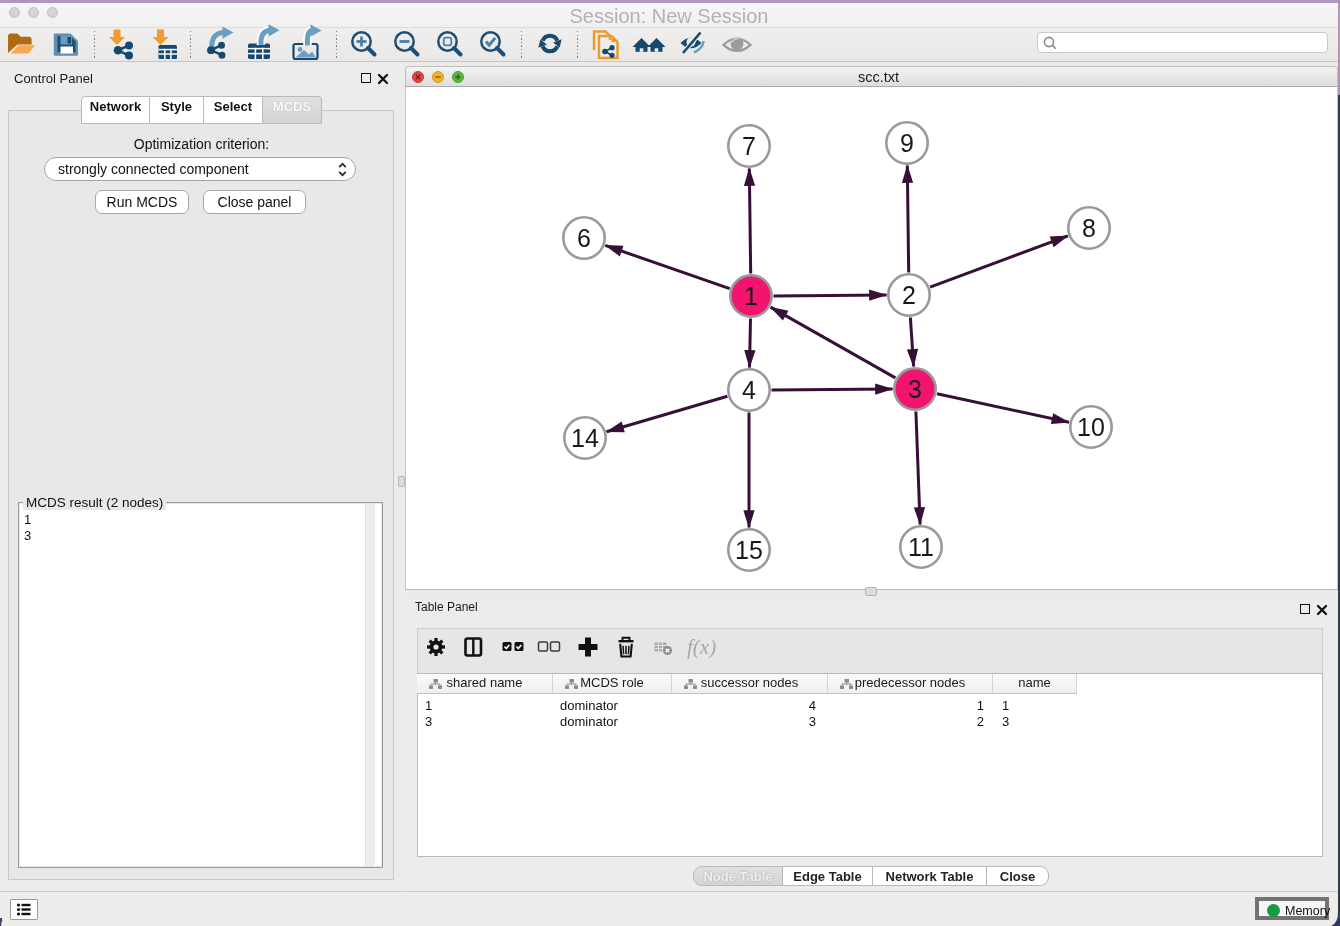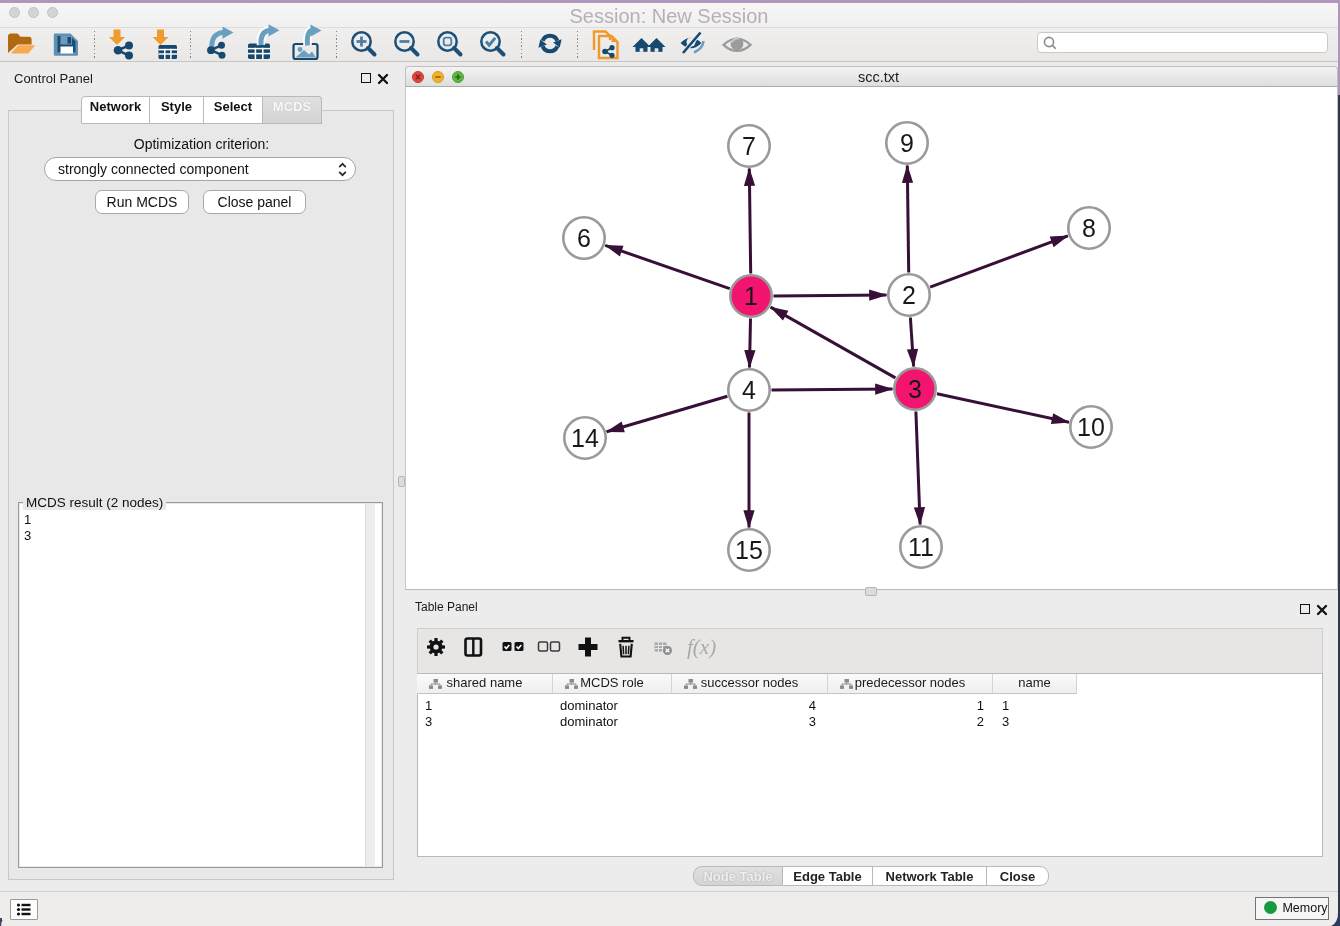--- a/index.html
+++ b/index.html
@@ -64,22 +64,22 @@
   .td{position:absolute;font-size:13px;color:#111;}
   .seg{position:absolute;top:866px;height:20px;box-sizing:border-box;background:#fff;
        border:1px solid #b9b9b9;font-size:13px;font-weight:bold;text-align:center;
        line-height:19px;color:#222;}
   
   #statusbar{left:0;top:891px;width:1338px;height:35px;background:#eeedec;
              border-top:1px solid #cfcfcf;box-sizing:border-box;}
   #listbtn{left:10px;top:899px;width:28px;height:21px;background:#fdfdfd;
            border:1px solid #9b9b9b;box-sizing:border-box;border-radius:1px;}
   #membtn{left:1255px;top:897px;width:74px;height:23px;background:#f6f6f6;
-          border:1px solid #737373;box-sizing:border-box;color:#111;
-          white-space:nowrap;line-height:20px;font-size:12.5px;text-align:center;}
+          border:4px solid #737373;box-sizing:border-box;color:#111;
+          white-space:nowrap;line-height:20px;font-size:12.5px;}
 </style>
 </head>
 <body>
 <div class="abs" id="topstripe"></div>
 <div class="abs" id="rightstripe"></div>
 <div class="abs" id="rightdark"></div>
 <div class="abs" id="titlebar"></div>
 <div class="tl" style="left:9px;"></div>
 <div class="tl" style="left:28px;"></div>
 <div class="tl" style="left:47px;"></div>

